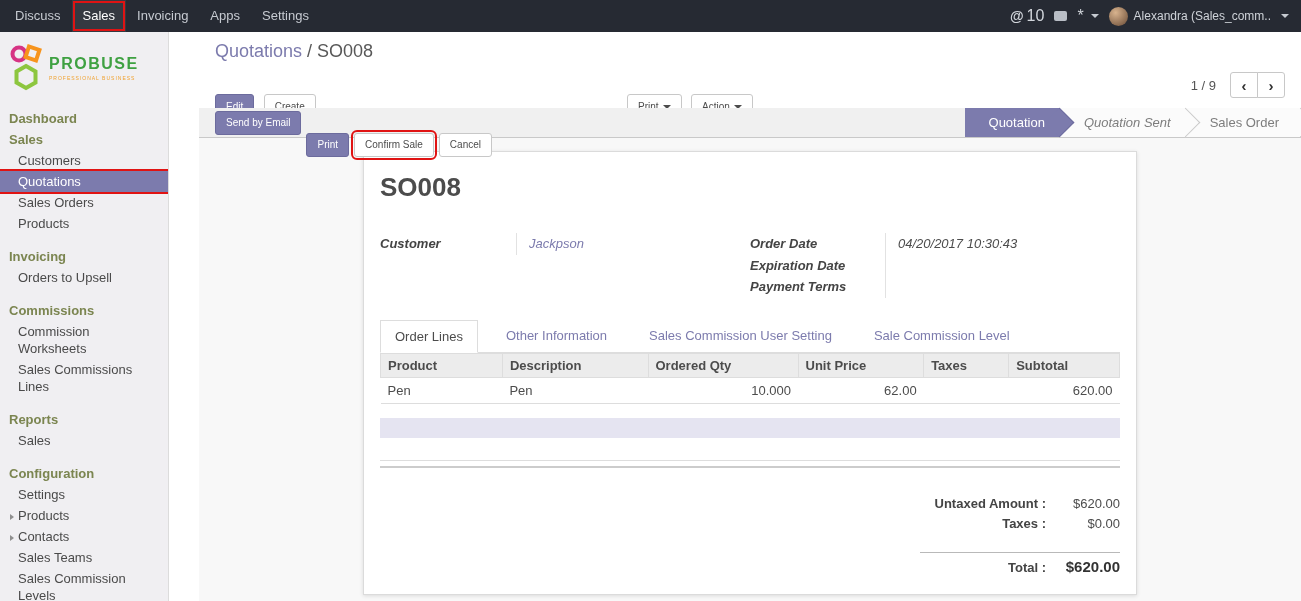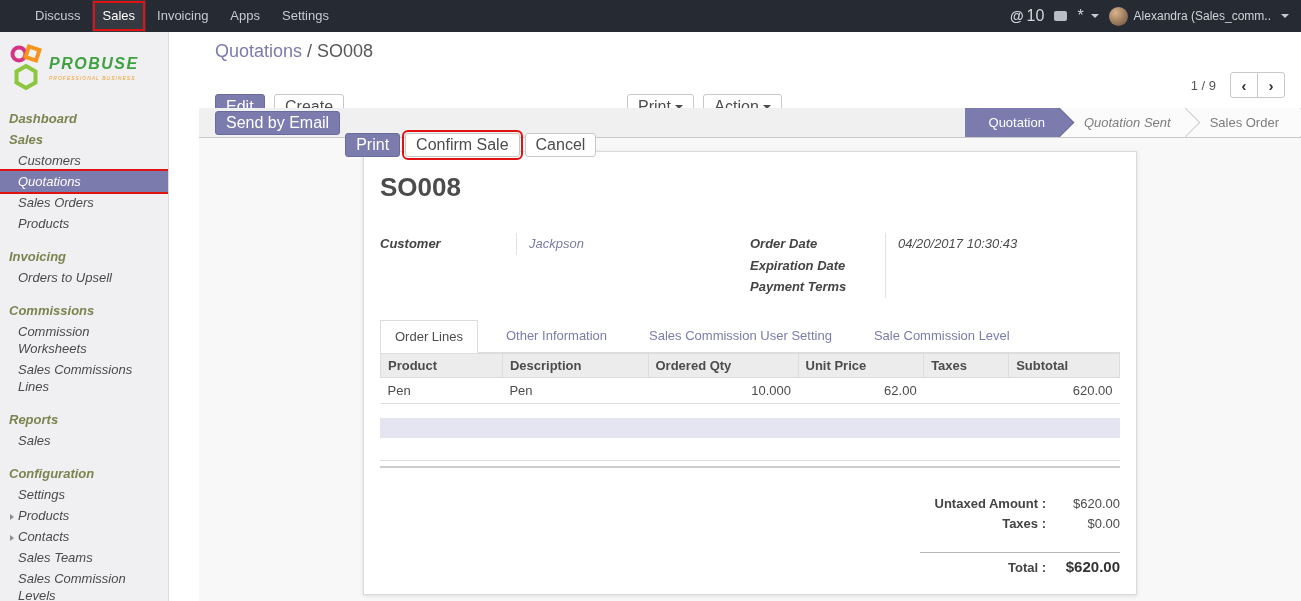--- a/index.html
+++ b/index.html
@@ -5,21 +5,21 @@
   * { box-sizing: border-box; margin: 0; padding: 0; }
   html,body { width:1301px; height:601px; }
   body {
     font-family:"Liberation Sans", sans-serif;
     background:#fff; position:relative; overflow:hidden;
     -webkit-font-smoothing:antialiased;
   }
   
   .topbar { height:32px; background:#262a33; display:flex; align-items:stretch;
             color:#c6cad1; font-size:13px; }
-  .topbar-menus { display:flex; padding-left:24px; }
+  .topbar-menus { display:flex; padding-left:4px; }
   .menu-item { line-height:32px; padding:0 11px; cursor:pointer; white-space:nowrap; }
   .menu-item.active { color:#fff; background:rgba(255,255,255,.07); }
   .annot { outline:2px solid #e01313; }
   .menu-item.annot { outline-offset:-3px; }
   .topbar-right { margin-left:auto; display:flex; align-items:center; gap:10px; padding-right:12px; }
   .tb-icon-group { display:inline-flex; align-items:center; gap:3px; cursor:pointer; }
   .at-icon { font-size:14px; font-weight:bold; color:#d2d6dc; }
   .msg-count { font-size:16px; color:#d2d6dc; }
   .ast-icon { font-size:16px; color:#d2d6dc; line-height:10px; }
   .bubble-icon { width:13px; height:10px; background:#b9bec6; border-radius:2px; position:relative; display:inline-block; cursor:pointer; }
@@ -27,40 +27,40 @@
     border:4px solid transparent; border-top-color:#b9bec6; border-left-width:1px; }
   .caret-down { display:inline-block; width:0; height:0; border-left:4px solid transparent;
     border-right:4px solid transparent; border-top:4px solid currentColor; margin-left:4px; }
   .user-menu { display:inline-flex; align-items:center; gap:6px; cursor:pointer; }
   .avatar { width:19px; height:19px; border-radius:50%;
     background:radial-gradient(circle at 35% 30%, #d8b38e, #8a6a50 70%, #5d4334); }
   .user-name { font-size:12px; color:#cfd3d9; white-space:nowrap; }
 
   
   .sidebar { position:absolute; top:32px; left:0; width:169px; height:569px;
-    background:#f0eff2; border-right:1px solid #dcdcdc; overflow:hidden;font-style:italic; }
+    background:#f0eff2; border-right:1px solid #dcdcdc; overflow:hidden; }
   .logo { padding:12px 4px 16px 8px; display:flex; align-items:center; gap:5px; }
   .brand-text { display:flex; flex-direction:column; }
   .brand-name { color:#3fa142; font-weight:bold; font-size:16px; letter-spacing:1.5px; line-height:18px; }
   .brand-tagline { color:#f0a230; font-size:5px; letter-spacing:1px; margin-top:2px; }
   .sb-heading { color:#7b8550; font-weight:bold; font-size:13px; padding:2px 9px; line-height:17px; cursor:pointer; }
   .sb-heading.gap { margin-top:12px; }
   .sb-item { display:block; font-size:13px; color:#4a4a4a; padding:2px 9px 2px 18px;
     line-height:17px; cursor:pointer; text-decoration:none; }
   .sb-item.active { background:#7c7bad; color:#fff; }
   .sb-caret { display:inline-block; width:0; height:0; border-top:3.5px solid transparent;
     border-bottom:3.5px solid transparent; border-left:4px solid #8f8f8f; margin:0 4px 0 -8px; }
 
   
   .main { position:absolute; left:199px; top:32px; width:1102px; height:569px; }
   .control-panel { background:#fff; padding:8px 16px 10px; }
   .breadcrumb { font-size:18px; line-height:23px; color:#585858; }
   .breadcrumb .link { color:#7c7bad; cursor:pointer; }
   .cp-row { display:flex; align-items:center; margin-top:9px; height:26px; }
-  .btn { display:inline-flex; align-items:center; font-size:16px; line-height:18px;
+  .btn { display:inline-flex; align-items:center; font-size:10px; line-height:18px;
     padding:3px 10px; background:#fff; border:1px solid #c8c8c8; border-radius:3px;
     color:#4c4c4c; cursor:pointer; white-space:nowrap; font-family:inherit; }
   .btn + .btn { margin-left:5px;margin-top:44px; }
   .btn-primary { background:#7c7bad; border-color:#6c6b9d; color:#fff; }
   .btn.annot { outline-offset:1px; }
   .cp-left { width:412px; flex-shrink:0; }
   .cp-right { margin-left:auto; display:flex; align-items:center; gap:14px; }
   .pager-text { font-size:13px; color:#555; }
   .pager-btns { display:flex; }
   .pager-btn { width:28px; height:26px; background:#fff; border:1px solid #c8c8c8;

